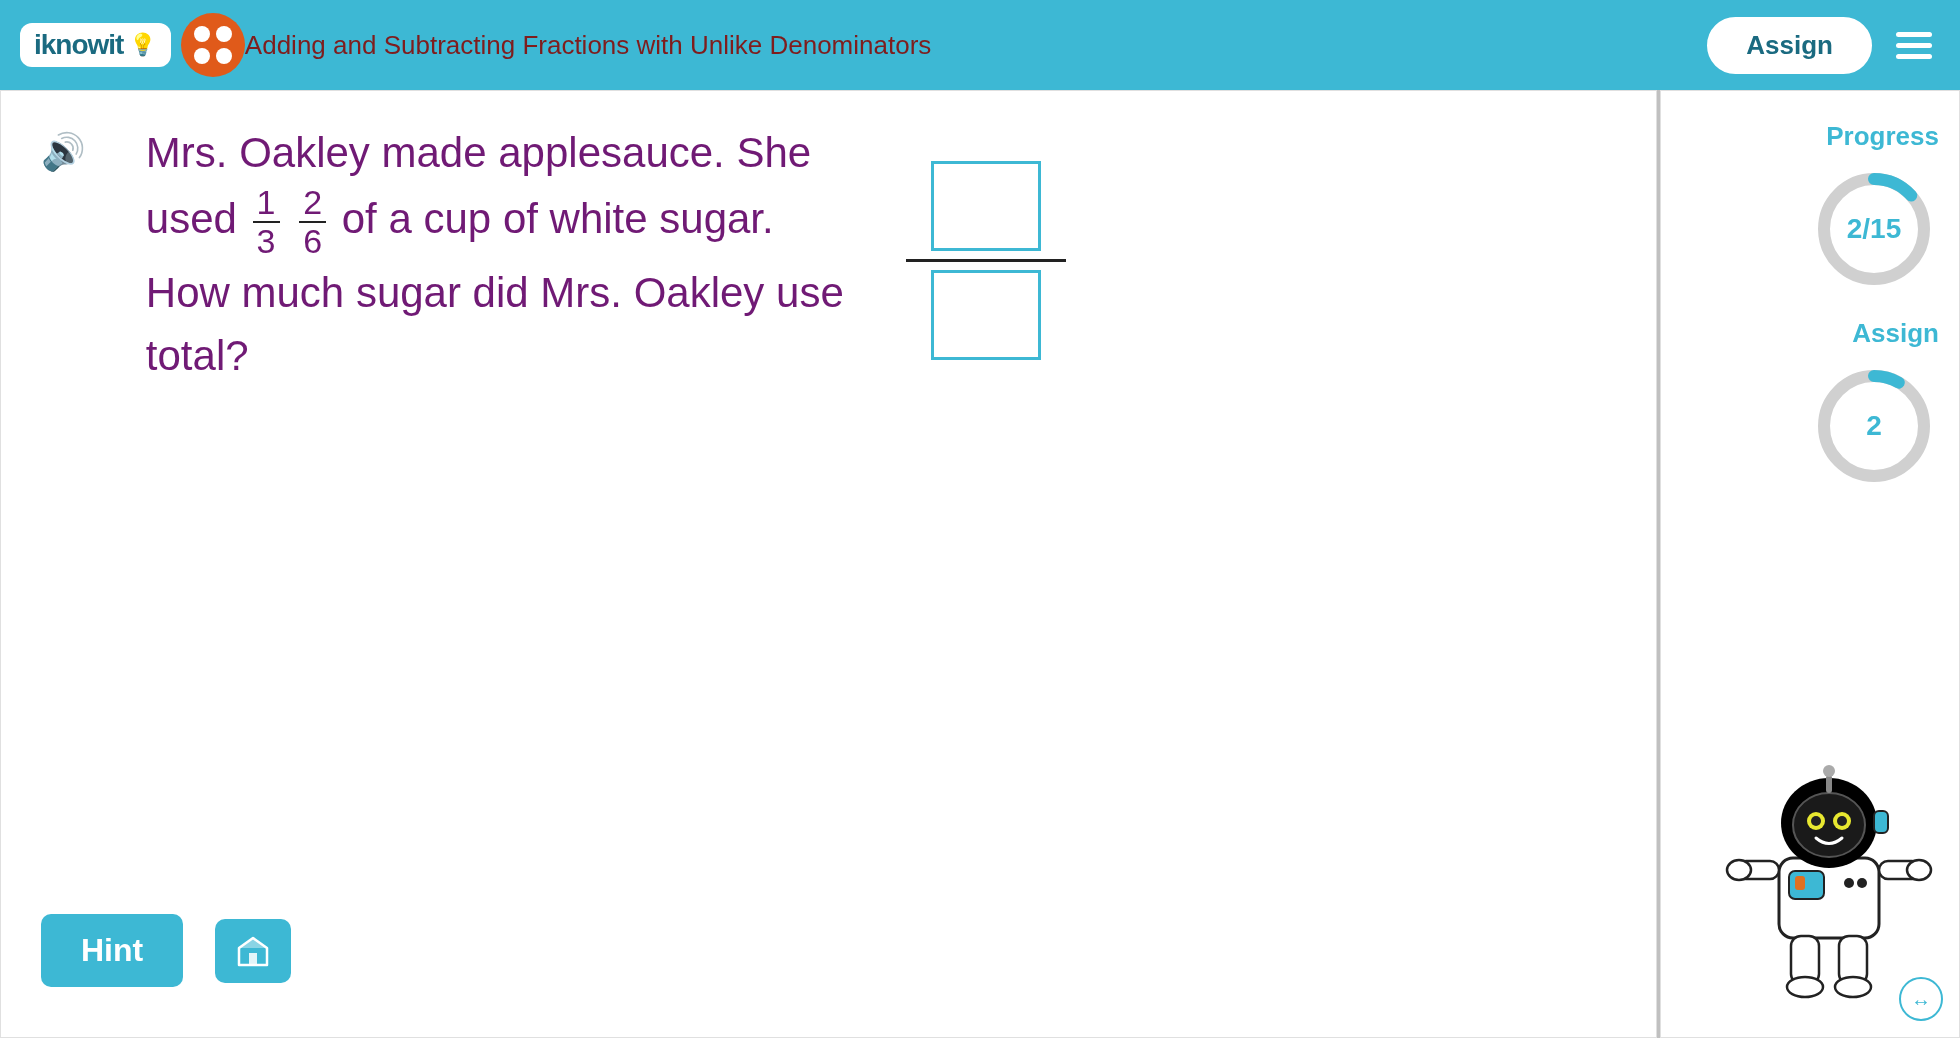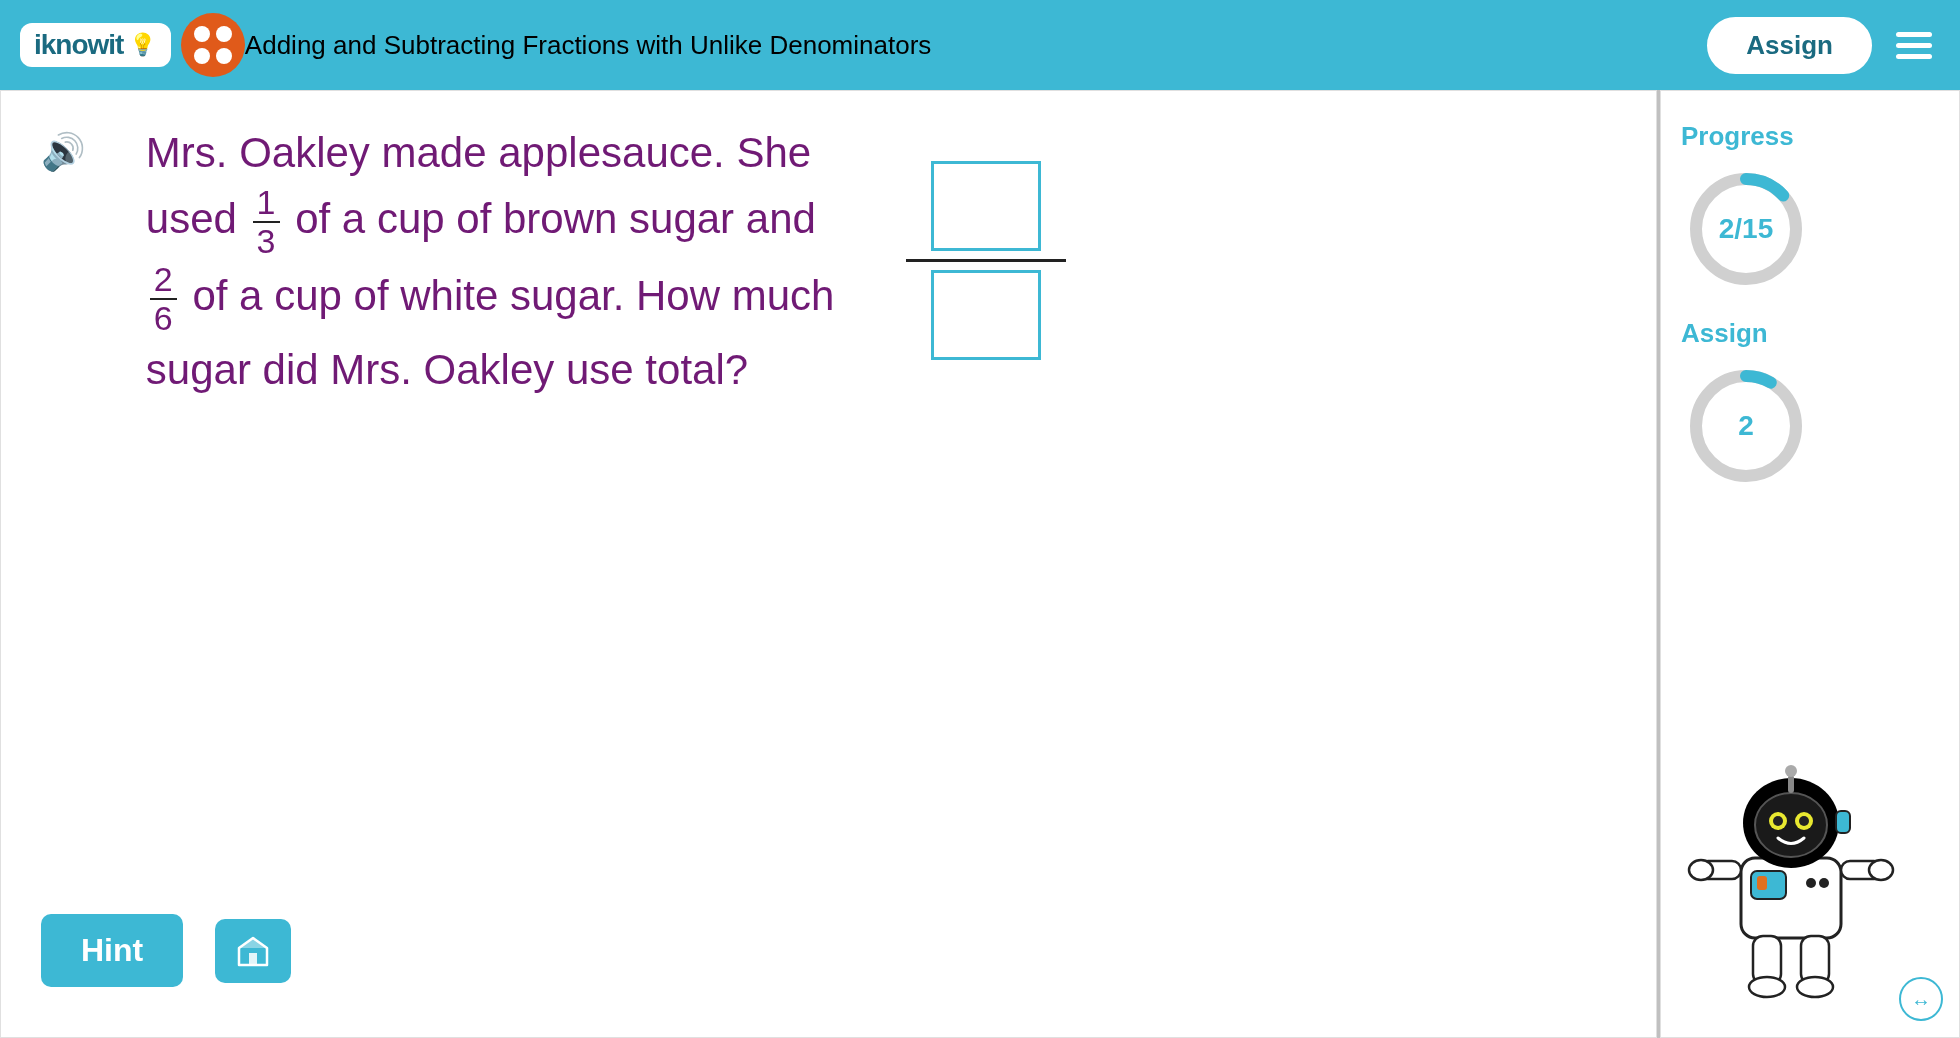--- a/index.html
+++ b/index.html
@@ -55,21 +55,21 @@
       padding: 4px;
     }
     .dot {
       width: 16px;
       height: 16px;
       background: white;
       border-radius: 50%;
     }
     .lesson-title {
       font-size: 26px;
-      color: #000000;
+      color: #7f1d1d;
       font-weight: 500;
       flex: 1;
     }
     .assign-btn {
       background: white;
       border: 3px solid white;
       border-radius: 30px;
       padding: 10px 36px;
       font-size: 26px;
       font-weight: 700;
@@ -221,21 +221,21 @@
       background: #c0c0c0;
       height: 100%;
     }
 
     
     .right-panel {
       width: 300px;
       background: white;
       display: flex;
       flex-direction: column;
-      align-items: flex-start;
+      align-items: flex-end;
       padding: 30px 20px 20px;
       border: 1px solid #e0e0e0;
       position: relative;
     }
 
     .panel-label {
       font-size: 26px;
       font-weight: 700;
       color: #3db8d4;
       margin-bottom: 12px;
@@ -325,21 +325,20 @@
     <div class="question-content">
 
       <span class="speaker-icon">🔊</span>
 
       <div class="question-text">
         <span>Mrs. Oakley made applesauce. She used</span>
         <span class="fraction">
           <span class="num">1</span>
           <span class="den">3</span>
         </span>
-        <span>of a cup of brown sugar and</span>
         <span class="fraction">
           <span class="num">2</span>
           <span class="den">6</span>
         </span>
         <span>of a cup of white sugar. How much sugar did Mrs. Oakley use total?</span>
       </div>
 
       <div class="answer-fraction">
         <input type="text" class="answer-box" style="outline: none;">
         <div class="fraction-line"></div>

